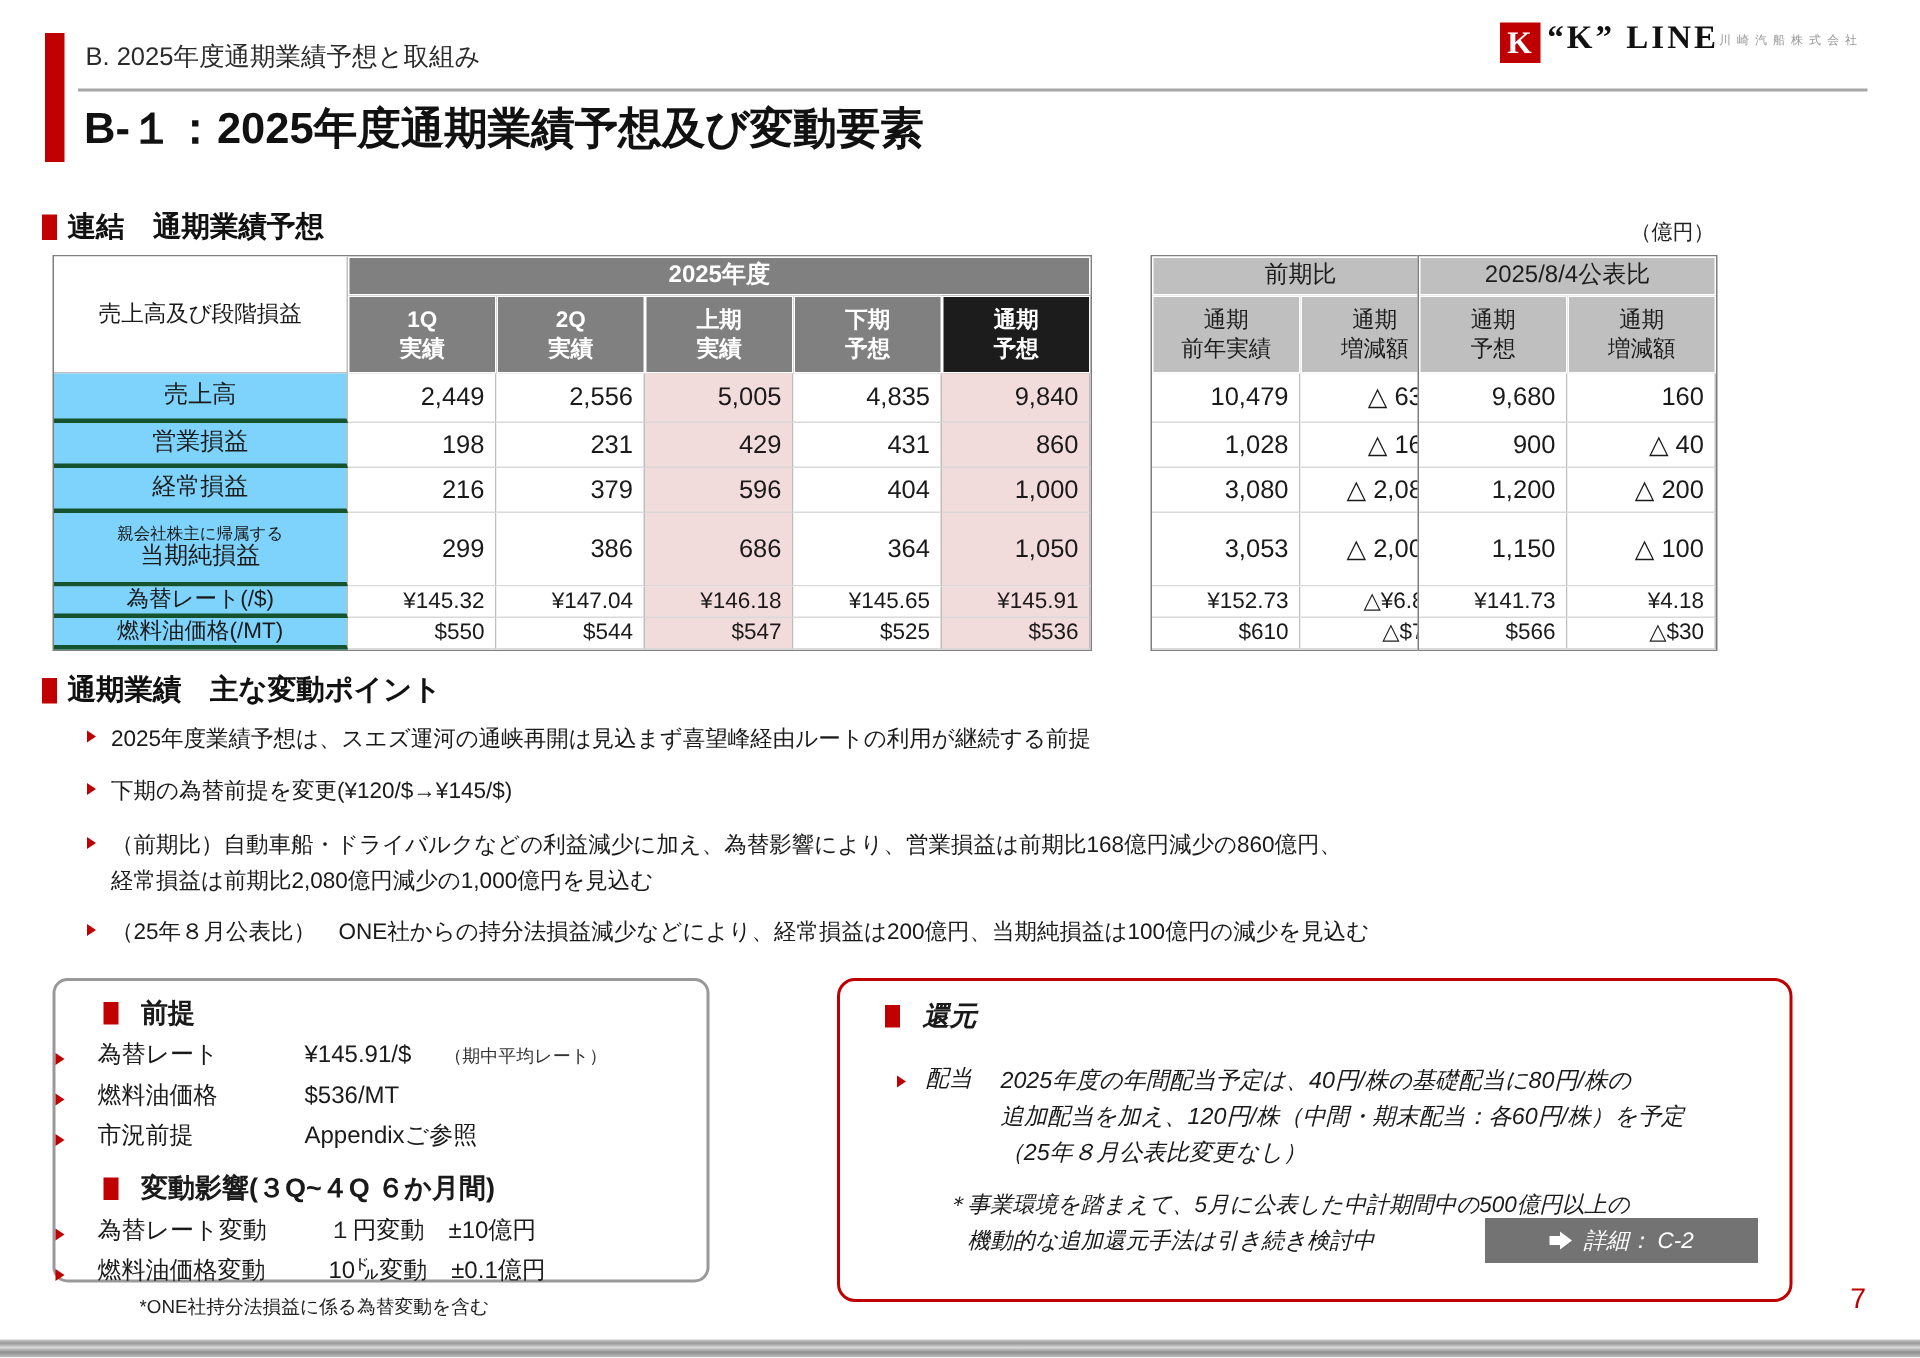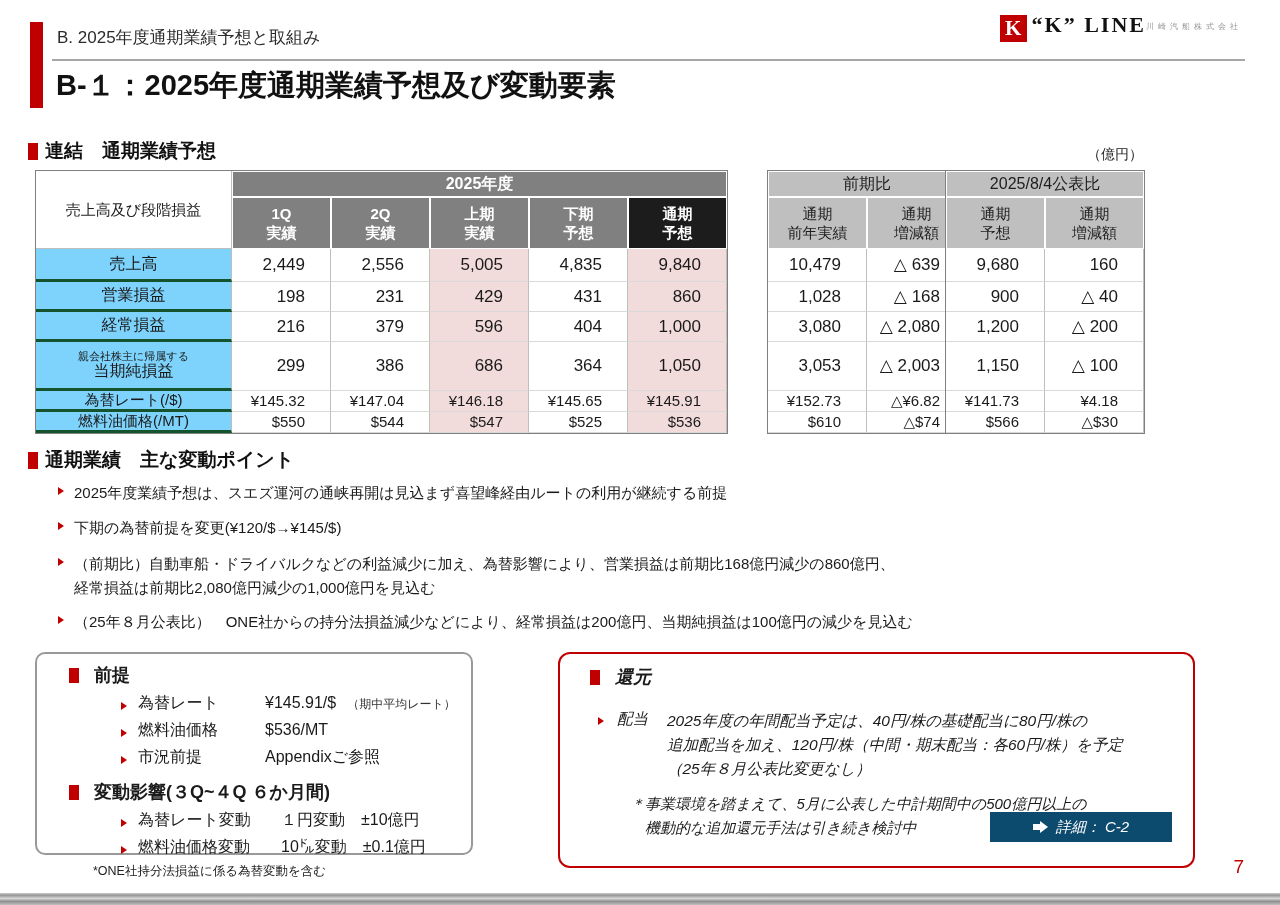--- a/index.html
+++ b/index.html
@@ -34,52 +34,52 @@
   .gpub{left:910px;grid-template-columns:99px 99px;}
   .c{box-sizing:border-box;display:flex;align-items:center;justify-content:center;line-height:1.15;}
   .hd{background:#808080;color:#fff;font-weight:bold;border:1px solid #fff;font-size:15px;}
   .hk{background:#1c1c1c;}
   .hl{background:#bfbfbf;color:#1d1d1d;border:1px solid #fff;font-weight:normal;font-size:15px;}
   .gh{font-size:16px;}
   .two{flex-direction:column;gap:1px;}
   .corner{grid-area:1/1/3/2;background:#fff;font-size:15px;border-right:1px solid #bfbfbf;border-bottom:1px solid #bfbfbf;}
   .lbl{background:#7dd3fc;font-size:16px;border-right:1px solid #bfbfbf;border-bottom:3px solid #14532d;flex-direction:column;}
   .sublbl{font-size:11px;line-height:1.1;}
-  .num{justify-content:flex-end;padding-right:25px;border-right:1px solid #bfbfbf;border-bottom:1px solid #d9d9d9;background:#fff;}
+  .num{justify-content:flex-end;padding-right:7px;border-right:1px solid #bfbfbf;border-bottom:1px solid #d9d9d9;background:#fff;}
   .pk{background:#f2dcdb;}
   .fsm{font-size:15px;}
 
   
   .bullet{position:absolute;display:flex;gap:10px;font-size:15px;color:#1a1a1a;}
   .tri{width:0;height:0;border-left:6px solid #C00000;border-top:4px solid transparent;
     border-bottom:4px solid transparent;margin-top:6px;flex:none;}
   .pre{white-space:pre-line;line-height:24px;}
   .b-line{line-height:24px;}
 
   
   .pbox{position:absolute;left:35px;top:652px;width:438px;height:203px;border:2px solid #999;
     border-radius:10px;box-sizing:border-box;background:#fff;}
   .ptitle{display:flex;align-items:center;gap:15px;padding-left:32px;margin-top:9px;font-size:18px;font-weight:bold;}
   .redsq2{width:10px;height:15px;background:#C00000;flex:none;}
-  .pitem{display:flex;align-items:baseline;gap:11px;padding-left:52px;margin-top:6px;font-size:16px;margin-left:32px;}
+  .pitem{display:flex;align-items:baseline;gap:22px;margin-top:6px;font-size:16px;}
   .pitem .tri{margin-top:4px;align-self:center;}
   .pl{width:116px;flex:none;}
   .pl2{width:132px;flex:none;}
   .pnote{font-size:12px;color:#333;}
   .pfoot{padding-left:56px;margin-top:5px;font-size:12.5px;color:#222;}
 
   
   .rbox{position:absolute;left:558px;top:652px;width:637px;height:216px;border:2.5px solid #C00000;
     border-radius:12px;box-sizing:border-box;background:#fff;font-style:italic;}
   .rtitle{display:flex;align-items:center;gap:15px;padding-left:30px;margin-top:11px;font-size:18px;font-weight:bold;}
   .ritem{display:flex;gap:13px;padding-left:38px;margin-top:20px;font-size:15.5px;}
   .ritem .tri{margin-top:8px;}
   .rl{flex:none;margin-right:6px;}
   .rnote{position:absolute;left:70px;top:138px;font-size:15px;}
-  .badge{position:absolute;left:430px;top:158px;width:182px;height:30px;background:#0c4a6e;color:#fff;
+  .badge{position:absolute;left:430px;top:158px;width:182px;height:30px;background:#737373;color:#fff;
     display:flex;align-items:center;justify-content:center;gap:8px;font-size:15px;cursor:pointer;}
   .arrow{display:flex;align-items:center;}
   .arrow-bar{width:7px;height:6px;background:#fff;}
   .arrow-head{width:0;height:0;border-left:8px solid #fff;border-top:6px solid transparent;border-bottom:6px solid transparent;}
 
   .pageno{position:absolute;right:36px;top:856px;font-size:19px;color:#C00000;}
   .bbar{position:absolute;left:0;right:0;bottom:0;height:12px;
     background:linear-gradient(180deg,#c9c9c9 0%,#989898 20%,#d8d8d8 45%,#8f8f8f 70%,#c0c0c0 100%);}
 </style>
 </head>

